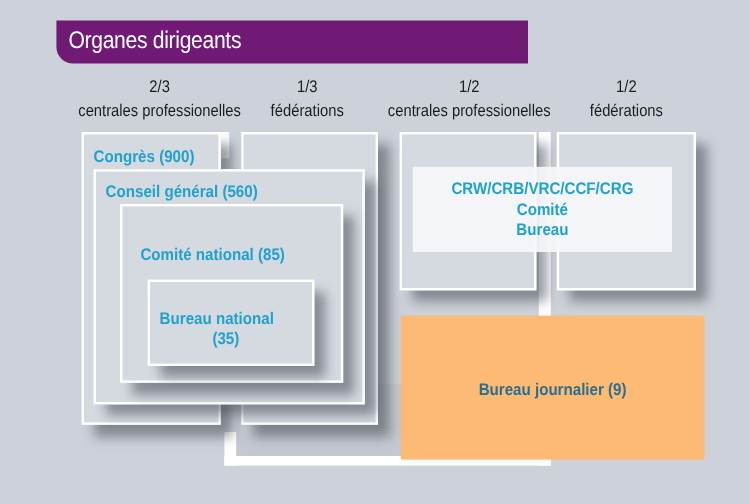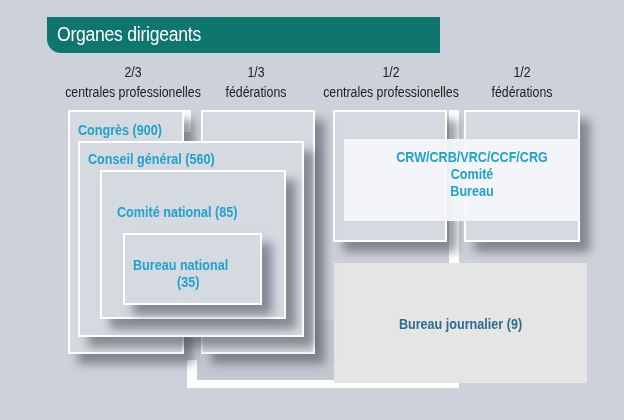--- a/index.html
+++ b/index.html
@@ -5,21 +5,21 @@
     html, body { margin: 0; padding: 0; }
     body {
       width: 624px; height: 420px; overflow: hidden;
       background: #cdd1d9;
       font-family: "Liberation Sans", "DejaVu Sans", sans-serif;
       position: relative;
     }
     .abs { position: absolute; }
     .header-bar {
       left: 47px; top: 17px; width: 393px; height: 36px;
-      background: #0f766e;
+      background: #701a75;
       border-bottom-left-radius: 14px;
       box-sizing: border-box;
     }
     .header-title {
       position: absolute; left: 10px; top: 6px;
       color: #ffffff; font-size: 20px; letter-spacing: -0.3px;
       font-family: "Liberation Sans Narrow", "Liberation Sans", sans-serif;
       transform: scaleX(0.88); transform-origin: left center;
     }
     .col-head {
@@ -76,27 +76,27 @@
 <div class="abs connector" style="left:187px; top:380px; width:272px; height:8px;"></div>
 <div class="abs connector" style="left:187px; top:360px; width:10px; height:28px;"></div>
 <div class="abs connector" style="left:449px; top:110px; width:10px; height:278px;"></div>
 <div class="abs connector" style="left:183px; top:110px; width:8px; height:22px;"></div>
 
 <div class="abs" style="left:197px; top:320px; width:252px; height:60px; background:#c4c8d0;"></div>
 
 <div class="abs box" style="left:333px; top:110px; width:114px; height:132px;"></div>
 <div class="abs box" style="left:464px; top:110px; width:116px; height:132px;"></div>
 
-<div class="abs band" style="left:344px; top:139px; width:216px; height:82px;padding-left:20px;">
+<div class="abs band" style="left:344px; top:139px; width:216px; height:71px;">
   <div class="lbl lbl-center" style="padding-top:10px;">CRW/CRB/VRC/CCF/CRG</div>
   <div class="lbl lbl-center">Comité</div>
   <div class="lbl lbl-center">Bureau</div>
 </div>
 
-<div class="abs box-white" style="left:334px; top:263px; width:253px; height:120px; background:#e5e5e5;">
+<div class="abs box-white" style="left:334px; top:263px; width:253px; height:120px; background:#fdba74;">
   <div class="lbl lbl-center lbl-dark" style="margin-top:53px;">Bureau journalier (9)</div>
 </div>
 
 <div class="abs box" style="left:201px; top:110px; width:114px; height:244px;"></div>
 
 <div class="abs box" style="left:68px; top:110px; width:116px; height:244px;">
   <div class="lbl" style="position:absolute; left:8px; top:10px;">Congrès (900)</div>
 </div>
 
 <div class="abs box" style="left:78px; top:141px; width:226px; height:196px;">

